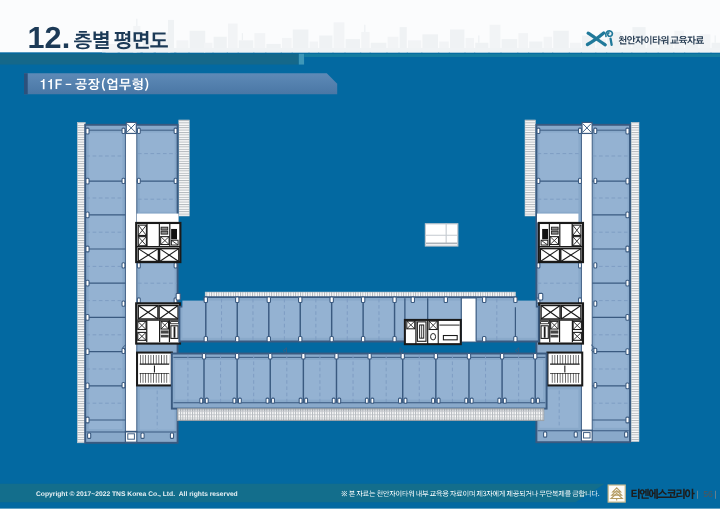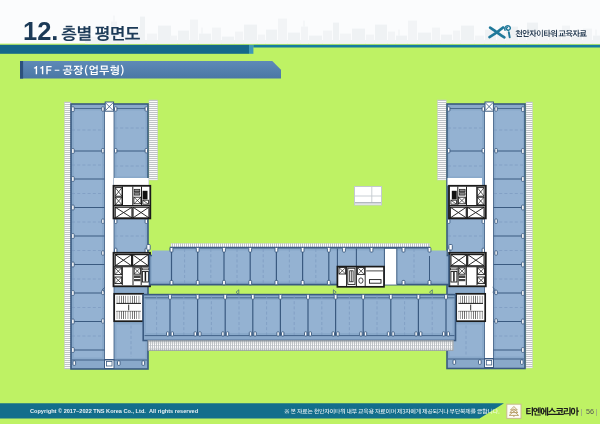--- a/index.html
+++ b/index.html
@@ -1,15 +1,15 @@
 <!DOCTYPE html>
 <html><head><meta charset="utf-8">
 <style>
 html,body{margin:0;padding:0;background:#fff;}
-#page{position:relative;width:600px;height:424px;overflow:hidden;background:#bef264;
+#page{position:relative;width:600px;height:424px;overflow:hidden;background:#0369a1;
  font-family:"Liberation Sans",sans-serif;}
 </style></head>
 <body>
 <div id="page">
 <svg width="600" height="424" viewBox="0 0 600 424">
 <defs>
 <pattern id="hh" width="4" height="2.0" patternUnits="userSpaceOnUse">
   <rect width="4" height="2.0" fill="#fcfcfc"></rect>
           <rect width="4" height="0.8" fill="#b0b5ba"></rect>
 </pattern>

